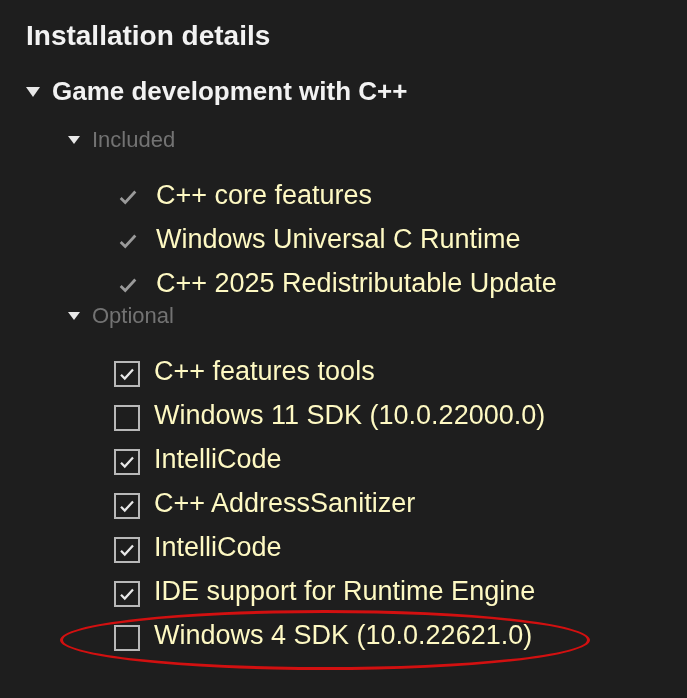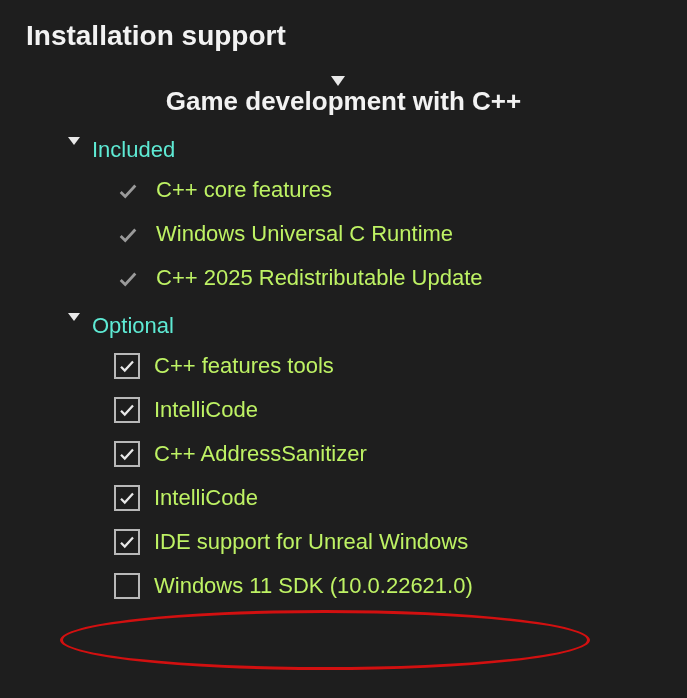--- a/index.html
+++ b/index.html
@@ -20,51 +20,50 @@
       margin-bottom: 24px;
     }
     .workload-row {
       display: flex;
       align-items: center;
       font-size: 26px;
       font-weight: 600;
       color: #f2f2f2;
       margin-left: 0;
       margin-bottom: 20px;
-      flex-direction: column;
     }
     .chevron {
       display: inline-block;
       width: 0; height: 0;
       margin-right: 12px;
     }
     .chevron.down {
       border-left: 7px solid transparent;
       border-right: 7px solid transparent;
       border-top: 10px solid #e8e8e8;
     }
     .chevron.down.small {
       border-left: 6px solid transparent;
       border-right: 6px solid transparent;
       border-top: 8px solid #e8e8e8;
     }
     .group-row {
       display: flex;
-      align-items: flex-start;
+      align-items: center;
       font-size: 22px;
-      color: #5eead4;
+      color: #737373;
       margin-left: 42px;
       margin-bottom: 14px;
       margin-top: 4px;
     }
     .item-row {
       display: flex;
-      align-items: flex-start;
-      font-size: 22px;
-      color: #bef264;
+      align-items: flex-end;
+      font-size: 27px;
+      color: #fef9c3;
       margin-left: 88px;
       height: 44px;
     }
     .check-icon {
       width: 28px; height: 28px;
       display: flex;
       align-items: center;
       justify-content: center;
       margin-right: 14px;
       flex-shrink: 0;
@@ -93,21 +92,21 @@
       width: 530px;
       height: 60px;
       border: 3px solid #d21010;
       border-radius: 50%;
       pointer-events: none;
     }
   </style>
 </head>
 <body>
 
-<div class="title">Installation support</div>
+<div class="title">Installation details</div>
 
 <div class="workload-row">
   <span class="chevron down"></span>
   <span>Game development with C++</span>
 </div>
 
 <div class="group-row">
   <span class="chevron down small"></span>
   <span>Included</span>
 </div>
@@ -145,20 +144,24 @@
 <div id="optional-list">
     <div class="item-row">
       <span class="checkbox checked">
         <svg class="tick" width="18" height="18" viewBox="0 0 24 24">
           <polyline points="4,13 9,18 20,6" fill="none" stroke="#e8e8e8" stroke-width="3"></polyline>
         </svg>
       </span>
       <span class="item-text">C++ features tools</span>
     </div>
     <div class="item-row">
+      <span class="checkbox"></span>
+      <span class="item-text">Windows 11 SDK (10.0.22000.0)</span>
+    </div>
+    <div class="item-row">
       <span class="checkbox checked">
         <svg class="tick" width="18" height="18" viewBox="0 0 24 24">
           <polyline points="4,13 9,18 20,6" fill="none" stroke="#e8e8e8" stroke-width="3"></polyline>
         </svg>
       </span>
       <span class="item-text">IntelliCode</span>
     </div>
     <div class="item-row">
       <span class="checkbox checked">
         <svg class="tick" width="18" height="18" viewBox="0 0 24 24">
@@ -174,21 +177,21 @@
         </svg>
       </span>
       <span class="item-text">IntelliCode</span>
     </div>
     <div class="item-row">
       <span class="checkbox checked">
         <svg class="tick" width="18" height="18" viewBox="0 0 24 24">
           <polyline points="4,13 9,18 20,6" fill="none" stroke="#e8e8e8" stroke-width="3"></polyline>
         </svg>
       </span>
-      <span class="item-text">IDE support for Unreal Windows</span>
+      <span class="item-text">IDE support for Runtime Engine</span>
     </div>
     <div class="item-row">
       <span class="checkbox"></span>
-      <span class="item-text">Windows 11 SDK (10.0.22621.0)</span>
+      <span class="item-text">Windows 4 SDK (10.0.22621.0)</span>
     </div>
   </div>
 
 <div class="highlight-ellipse"></div>
 
 </body></html>

